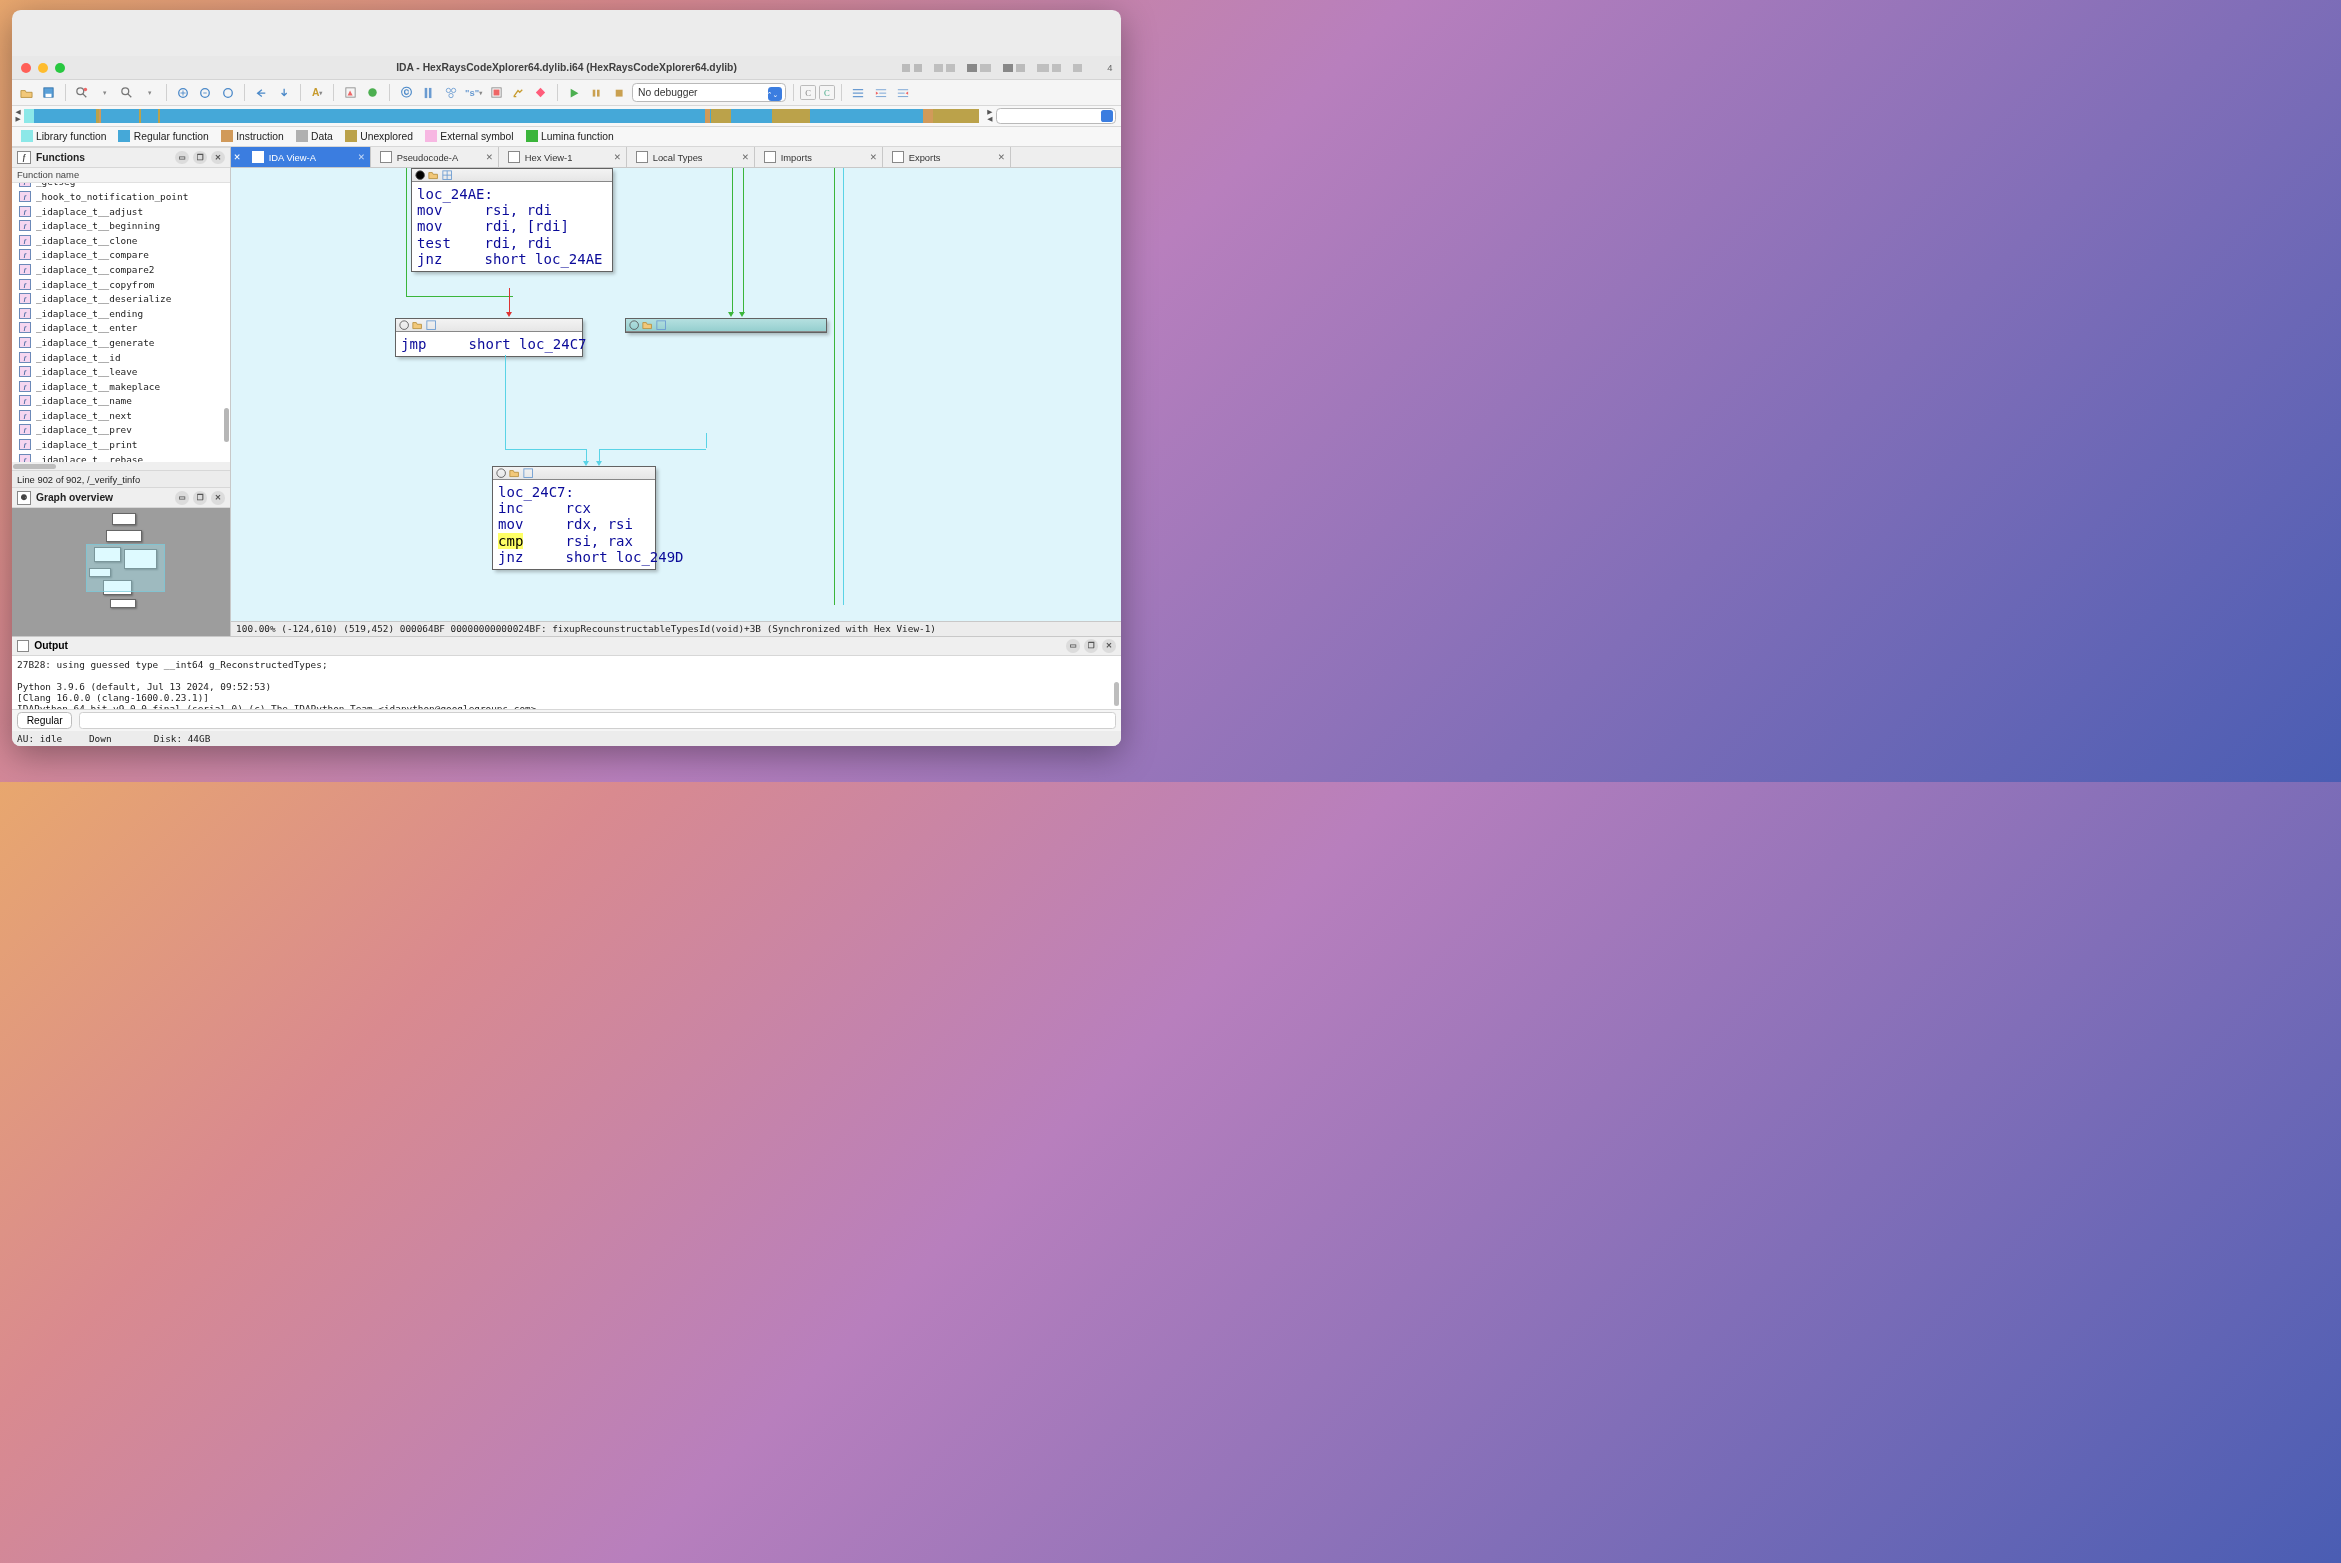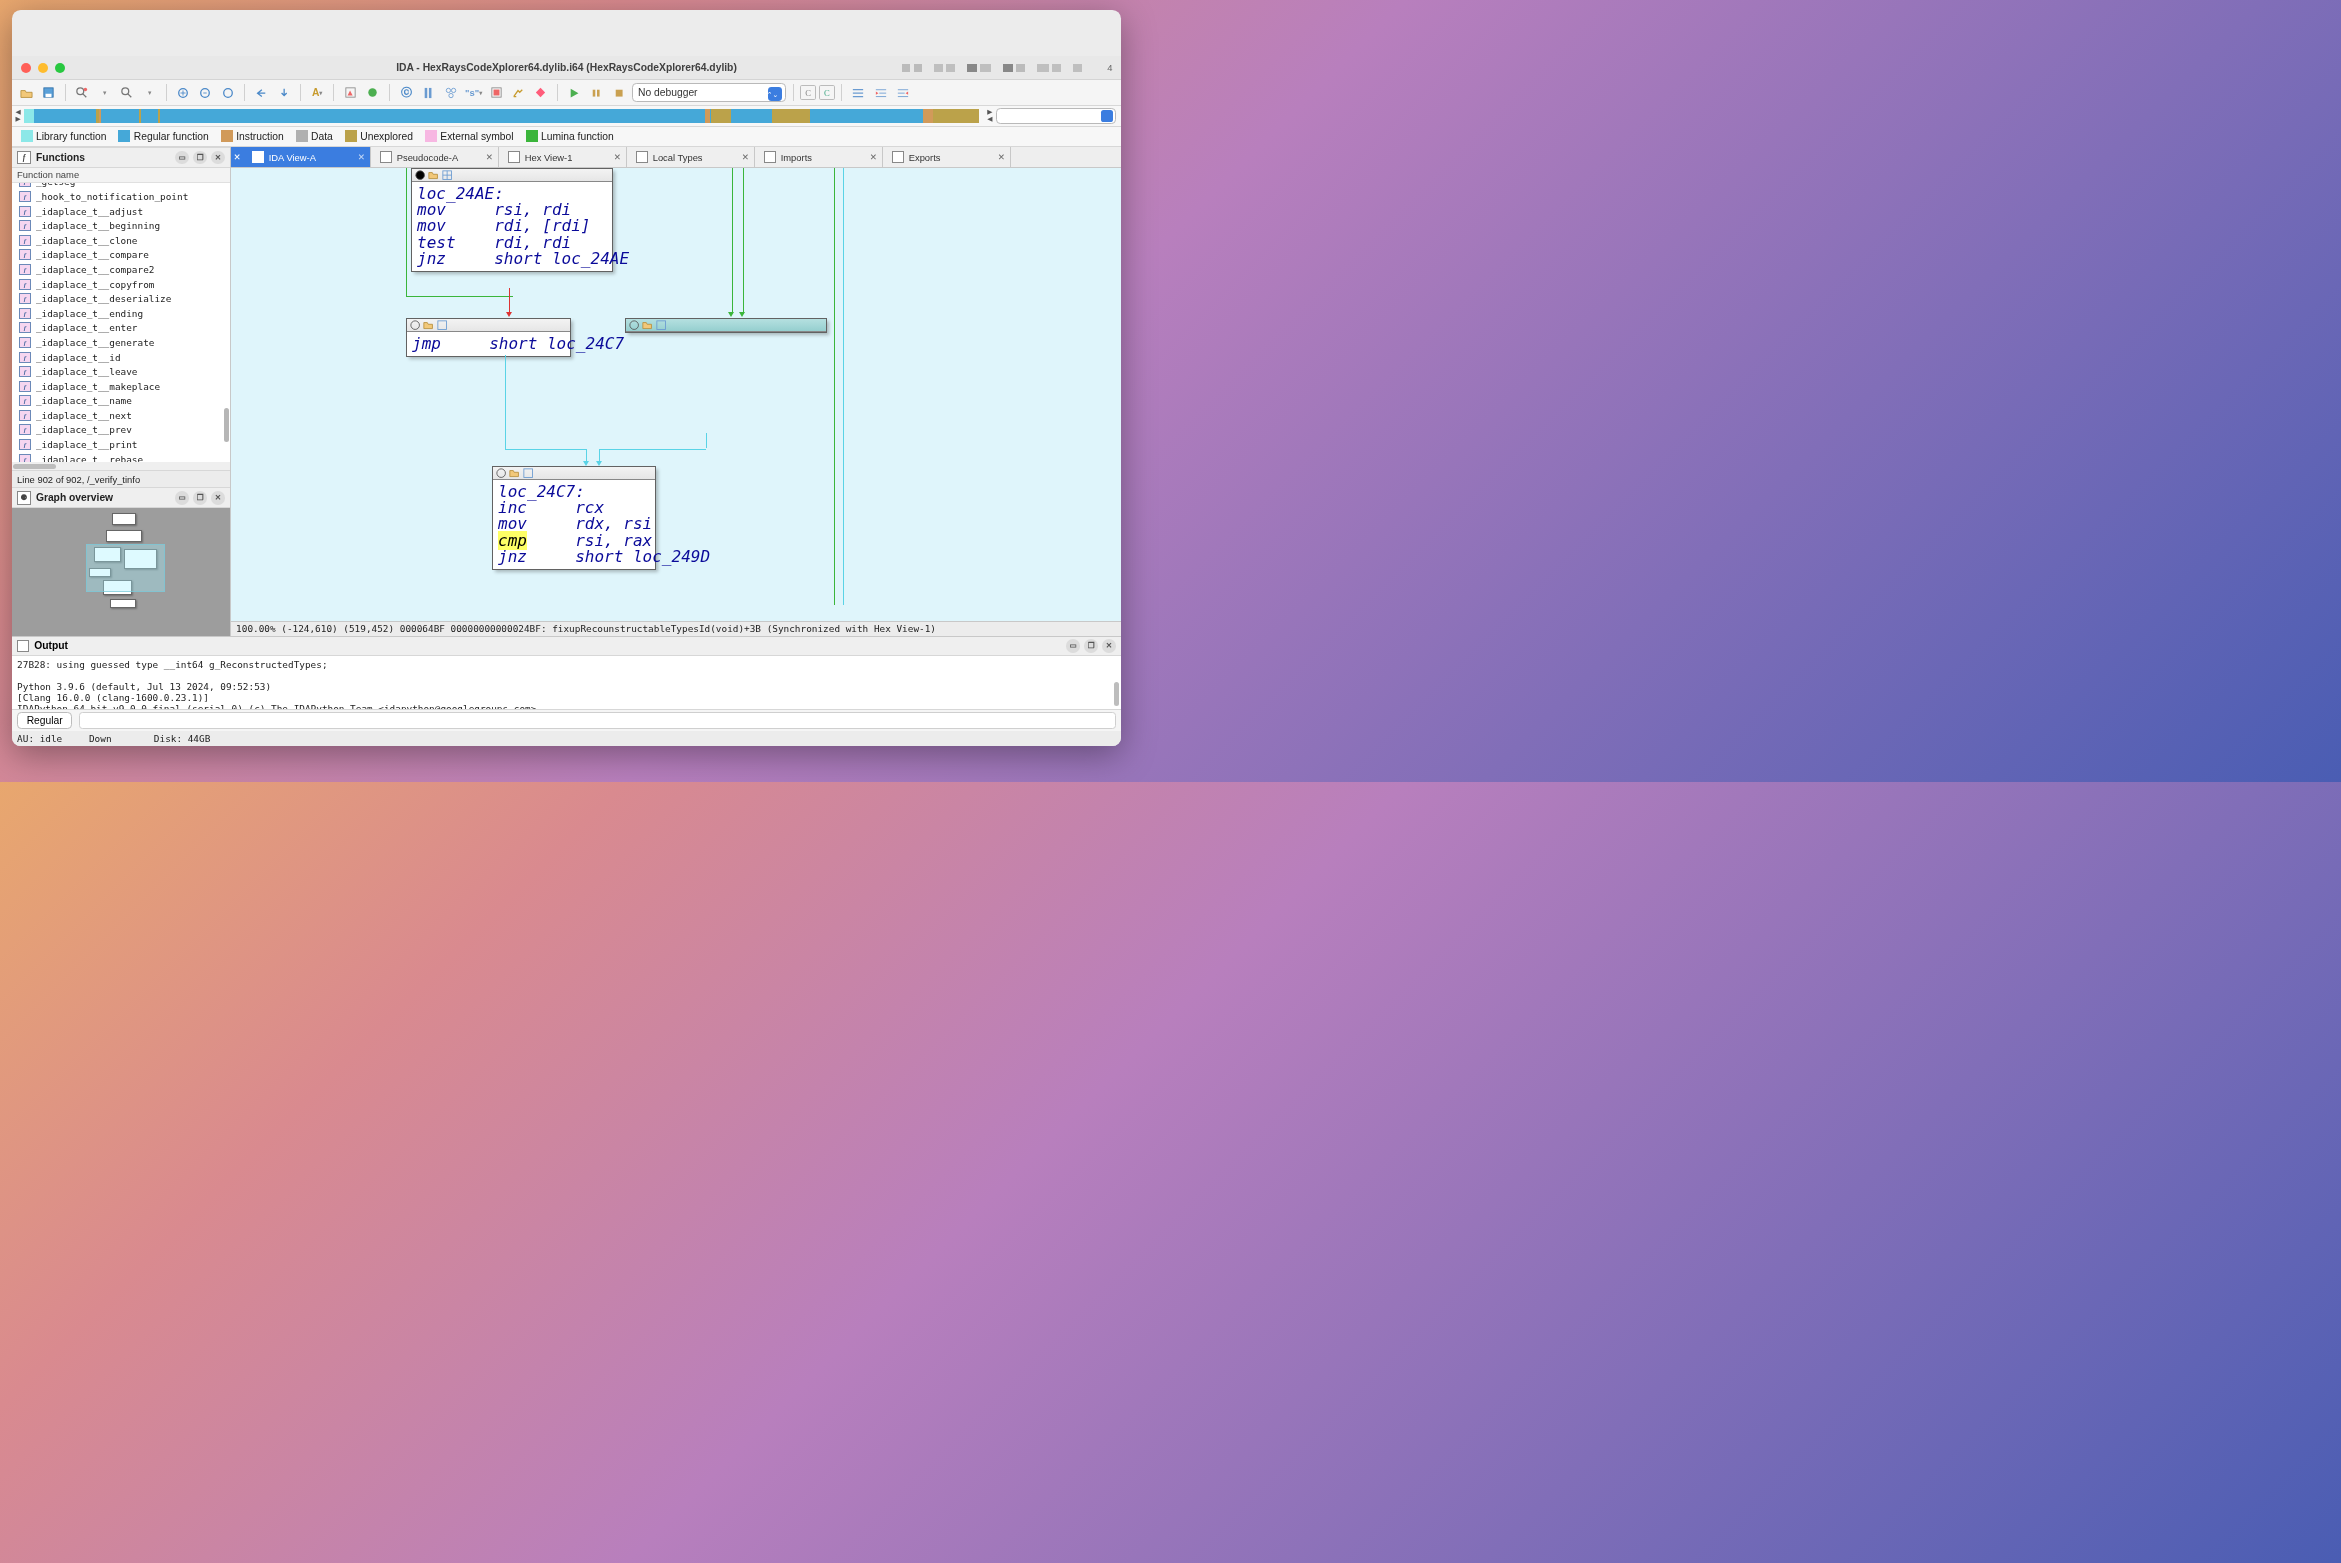--- a/index.html
+++ b/index.html
@@ -170,21 +170,21 @@
   .graph-stage{position:absolute;inset:0;}
   .node{
     position:absolute;
     background:#fff;
     border:0.9px solid #626262;
     box-shadow:2.6px 2.6px 3.4px rgba(0,0,0,.25);
   }
   .node-hdr{height:13.7px;border-bottom:0.9px solid #888;background:linear-gradient(#f3f3f3,#e6e6e6);display:flex;align-items:center;gap:3.4px;padding:0 2.6px;}
   .node.hl .node-hdr{background:linear-gradient(#b5e0e0,#95cfcf);}
   .nh-ico{width:10.3px;height:10.3px;}
-  .node-body{padding:3.4px 5.1px;font-family:"Andale Mono",Menlo,Consolas,monospace;font-size:16px;line-height:16.3px;white-space:pre;font-style:italic;}
+  .node-body{padding:3.4px 5.1px;font-family:"Andale Mono",Menlo,Consolas,monospace;font-size:14px;line-height:16.3px;white-space:pre;}
   .node-body .mn{color:#0a0a99;font-weight:normal;}
   .node-body .reg{color:#0a0a99;}
   .node-body .num{color:#1e8a1e;}
   .node-body .loc{color:#0a0a99;}
   .node-body .row-hl{background:#dcdcdc;display:inline-block;width:100%;}
   .node-body .cmp-hl{background:#feff66;}
   .status-line{
     height:15.4px;font-family:Menlo,Consolas,monospace;font-size:9.4px;
     color:#222;background:#ececec;
     padding:1.7px 5.1px;border-top:0.9px solid #c8c8c8;
@@ -621,21 +621,21 @@
           </div>
 
           <div class="line-v" style="left:278px;top:120px;height:24px;border-color:#d33"></div>
           <div class="arrow-down" style="left:275px;top:144px;border-top-color:#d33"></div>
 
           <div class="line-v" style="left:501px;top:0;height:146px;border-color:#3bb53b"></div>
           <div class="arrow-down" style="left:497px;top:144px;border-top-color:#3bb53b"></div>
           <div class="line-v" style="left:512px;top:0;height:146px;border-color:#3bb53b"></div>
           <div class="arrow-down" style="left:508px;top:144px;border-top-color:#3bb53b"></div>
 
-          <div class="node" style="left:175px;top:150px;width:165px">
+          <div class="node" style="left:164px;top:150px;width:188px">
             <div class="node-hdr">
               <svg class="nh-ico" viewBox="0 0 12 12" width="10.3" height="10.3">
                   <circle cx="6" cy="6" r="5" fill="none" stroke="#555"></circle>
                 </svg>
               <svg class="nh-ico" viewBox="0 0 12 12" width="10.3" height="10.3">
                   <path d="M1 3h4l1 2h5v5H1z" fill="#f2c879" stroke="#b8903e"></path>
                 </svg>
               <svg class="nh-ico" viewBox="0 0 12 12" width="10.3" height="10.3">
                   <rect x="1" y="1" width="10" height="10" fill="none" stroke="#6a9bd1"></rect>
                 </svg>

